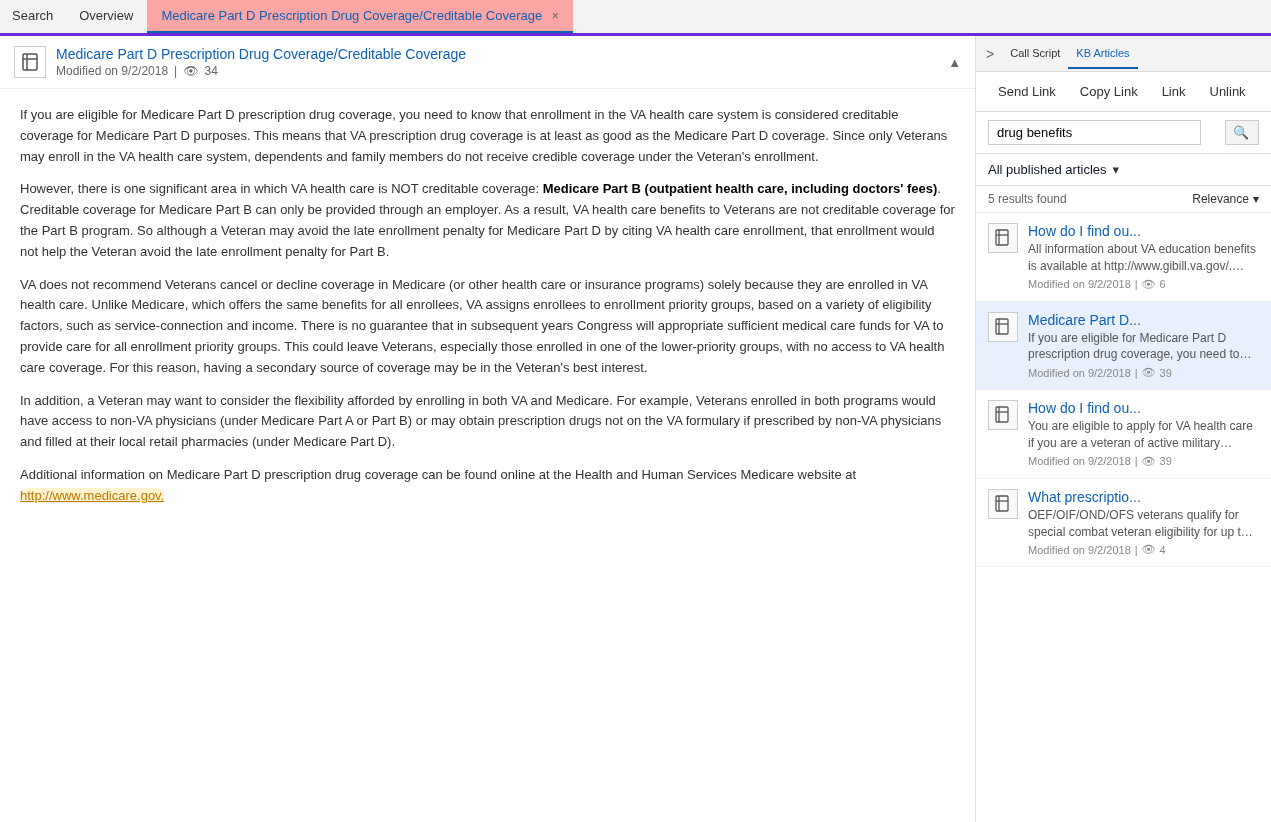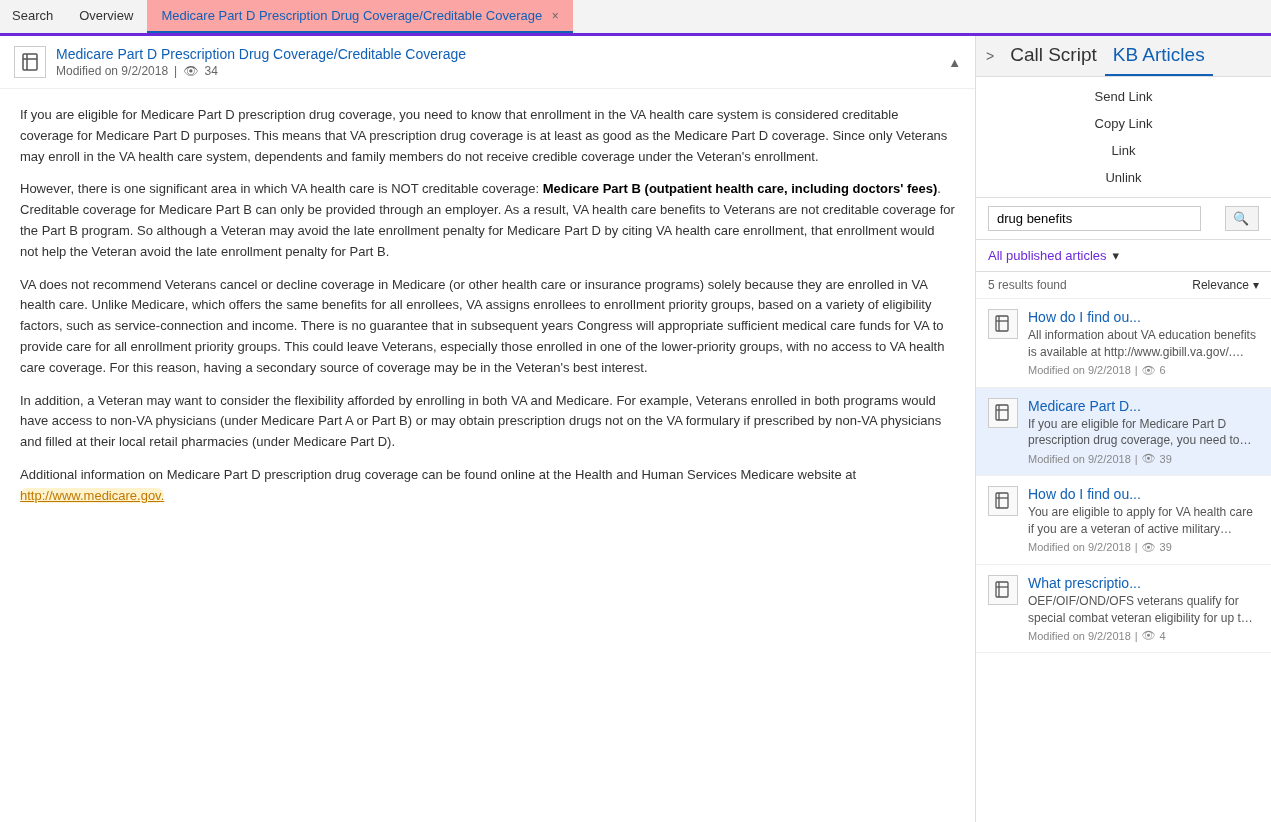--- a/index.html
+++ b/index.html
@@ -26,33 +26,33 @@
     .article-collapse { margin-left: auto; cursor: pointer; color: #666; }
 
     .article-body { flex: 1; overflow-y: auto; padding: 16px 20px; line-height: 1.6; }
     .article-body p { margin-bottom: 12px; font-size: 13px; color: #333; }
     .article-body .bold-text { font-weight: bold; color: #000; }
     .article-link { color: #c07800; background: #fff3cd; text-decoration: underline; border-radius: 7px; }
 
     
     .right-panel { width: 295px; display: flex; flex-direction: column; background: #fff; }
     .panel-tabs { display: flex; align-items: center; background: #f3f3f3; border-bottom: 1px solid #ddd; padding: 0 10px; min-height: 36px; }
-    .panel-tab-label { font-size: 19px; color: #333; padding: 8px 8px; cursor: pointer; border-bottom: 2px solid transparent; }
+    .panel-tab-label { font-size: 11px; color: #333; padding: 8px 8px; cursor: pointer; border-bottom: 2px solid transparent; }
     .panel-tab-label.active { color: #1160b7; border-bottom: 2px solid #1160b7; font-weight: 500; }
     .panel-chevron { font-size: 14px; color: #666; margin-right: 8px; cursor: pointer; }
 
-    .panel-actions { display: flex; align-items: center; border-bottom: 1px solid #ddd; padding: 8px 12px; gap: 4px; flex-direction: column; }
+    .panel-actions { display: flex; align-items: center; border-bottom: 1px solid #ddd; padding: 8px 12px; gap: 4px; }
     .action-btn { padding: 4px 10px; font-size: 13px; color: #333; cursor: pointer; border: none; background: transparent; }
 
     .search-row { display: flex; align-items: center; padding: 8px 12px; border-bottom: 1px solid #ddd; gap: 24px; }
     .search-input { flex: 1; border: 1px solid #ccc; padding: 4px 8px; font-size: 13px; outline: none; }
     .search-btn { background: #f3f3f3; border: 1px solid #ccc; padding: 4px 8px; cursor: pointer; font-size: 13px; }
 
     .filter-row { display: flex; align-items: center; padding: 8px 12px; border-bottom: 1px solid #ddd; gap: 6px; }
-    .filter-label { font-size: 13px; color: #6d28d9; }
+    .filter-label { font-size: 13px; color: #0f172a; }
     .filter-dropdown { display: flex; align-items: center; cursor: pointer; gap: 4px; }
     .filter-dropdown-text { font-size: 13px; color: #333; }
 
     .results-bar { display: flex; align-items: flex-start; justify-content: space-between; padding: 6px 12px; border-bottom: 1px solid #eee; }
     .results-count { font-size: 12px; color: #666; }
     .relevance-btn { font-size: 12px; color: #333; cursor: pointer; display: flex; align-items: center; gap: 4px; }
 
     .kb-list { flex: 1; overflow-y: auto; }
     .kb-item { display: flex; align-items: flex-start; padding: 10px 12px; border-bottom: 1px solid #eee; cursor: pointer; }
     .kb-item.selected { background: #e8f0fe; }

